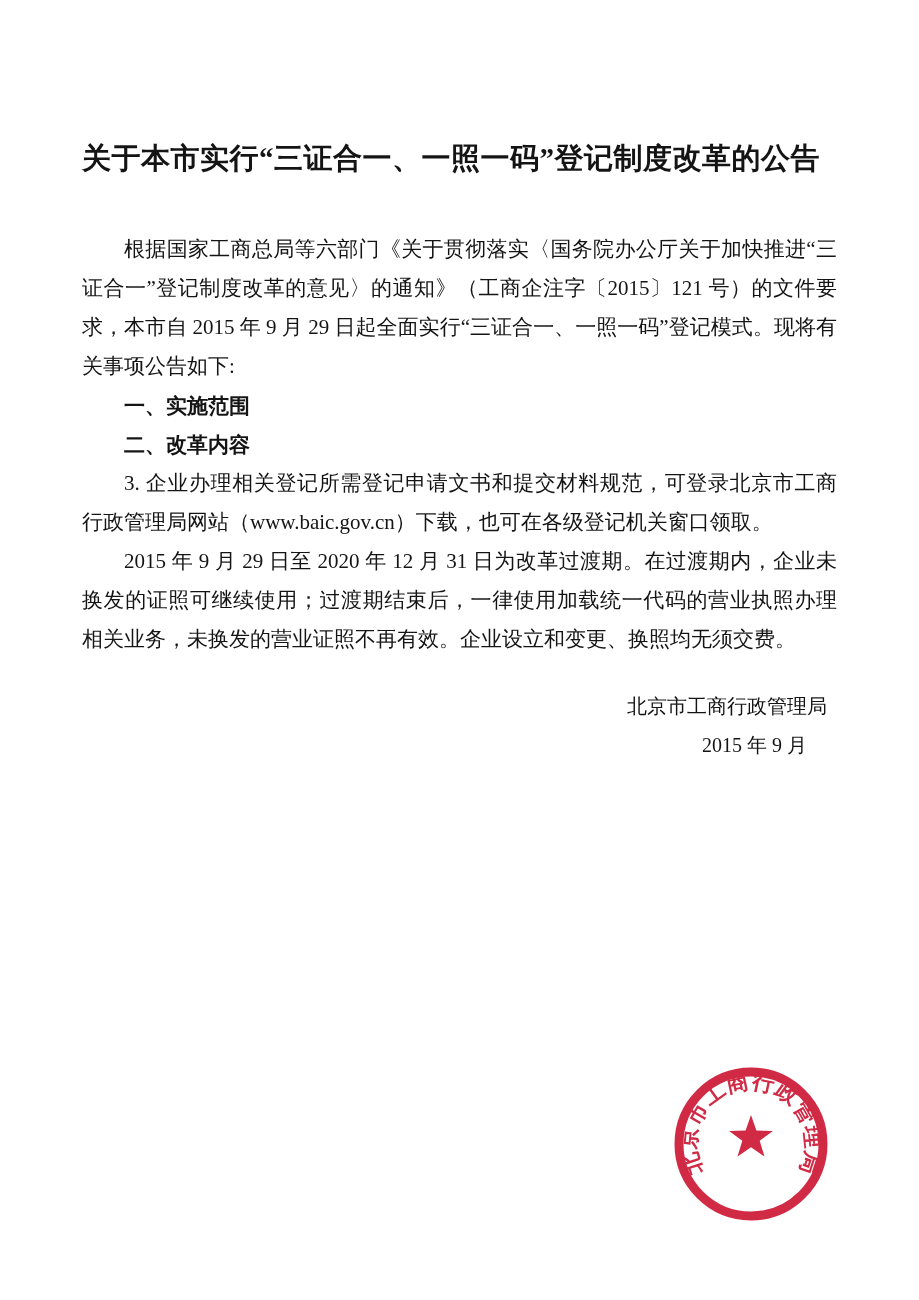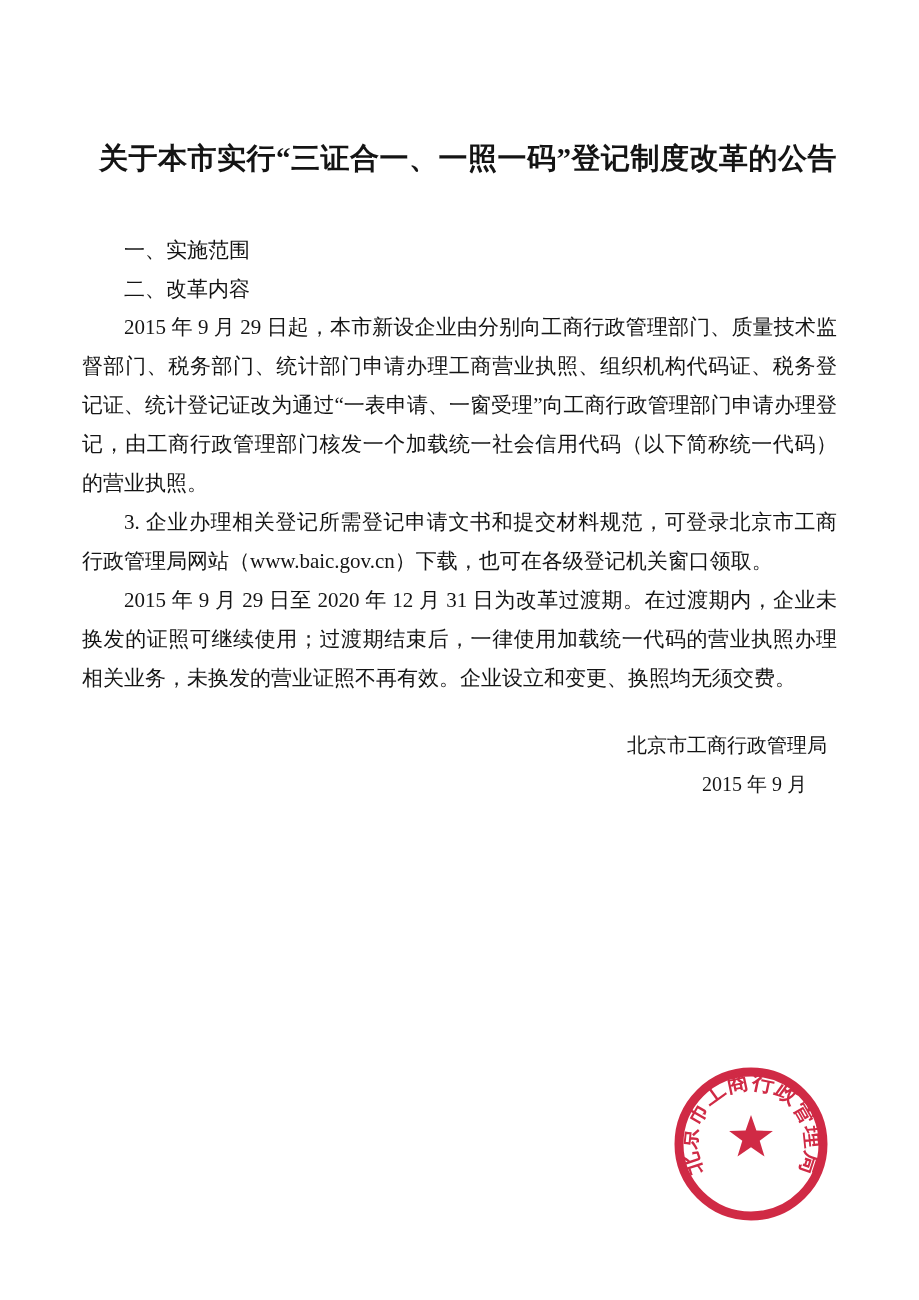--- a/index.html
+++ b/index.html
@@ -18,40 +18,40 @@
     left: 82px;
     top: 0;
     width: 755px;
   }
   .title {
     margin: 0;
     padding-top: 138px;
     font-size: 29px;
     line-height: 40px;
     font-weight: bold;
-    text-align: right;
+    text-align: left;
     letter-spacing: 0.5px;
     font-family: "Liberation Serif", "DejaVu Serif", serif;
   }
   .body {
     margin-top: 52px;
     font-size: 21px;
     line-height: 39px;
     text-align: justify;
   }
   .body p {
     margin: 0;
     text-indent: 2em;
   }
   .body h2 {
     margin: 0;
     font-size: 21px;
     line-height: 39px;
     text-indent: 2em;
-    font-weight: normal;
+    font-weight: bold;
     text-align: left;
     font-family: "Liberation Sans", "DejaVu Sans", sans-serif;
   }
   .signature {
     margin-top: 28px;
     font-size: 20px;
     line-height: 39px;
     text-align: right;
   }
   .sig-org  { padding-right: 10px; }
@@ -74,23 +74,23 @@
 </style>
 </head>
 <body>
 
 <div class="page">
   <div class="doc">
 
     <h1 class="title">关于本市实行“三证合一、一照一码”登记制度改革的公告</h1>
 
     <div class="body">
+      <p>根据国家工商总局等六部门《关于贯彻落实〈国务院办公厅关于加快推进“三证合一”登记制度改革的意见〉的通知》（工商企注字〔2015〕121 号）的文件要求，本市自 2015 年 9 月 29 日起全面实行“三证合一、一照一码”登记模式。现将有关事项公告如下:</p>
       <h2>一、实施范围</h2>
       <h2>二、改革内容</h2>
-      <p>2015 年 9 月 29 日起，本市新设企业由分别向工商行政管理部门、质量技术监督部门、税务部门、统计部门申请办理工商营业执照、组织机构代码证、税务登记证、统计登记证改为通过“一表申请、一窗受理”向工商行政管理部门申请办理登记，由工商行政管理部门核发一个加载统一社会信用代码（以下简称统一代码）的营业执照。</p>
       <p>3. 企业办理相关登记所需登记申请文书和提交材料规范，可登录北京市工商行政管理局网站（www.baic.gov.cn）下载，也可在各级登记机关窗口领取。</p>
       <p>2015 年 9 月 29 日至 2020 年 12 月 31 日为改革过渡期。在过渡期内，企业未换发的证照可继续使用；过渡期结束后，一律使用加载统一代码的营业执照办理相关业务，未换发的营业证照不再有效。企业设立和变更、换照均无须交费。</p>
     </div>
 
     <div class="signature">
       <div class="sig-org">北京市工商行政管理局</div>
       <div class="sig-date">2015 年 9 月</div>
     </div>
 
   </div>

